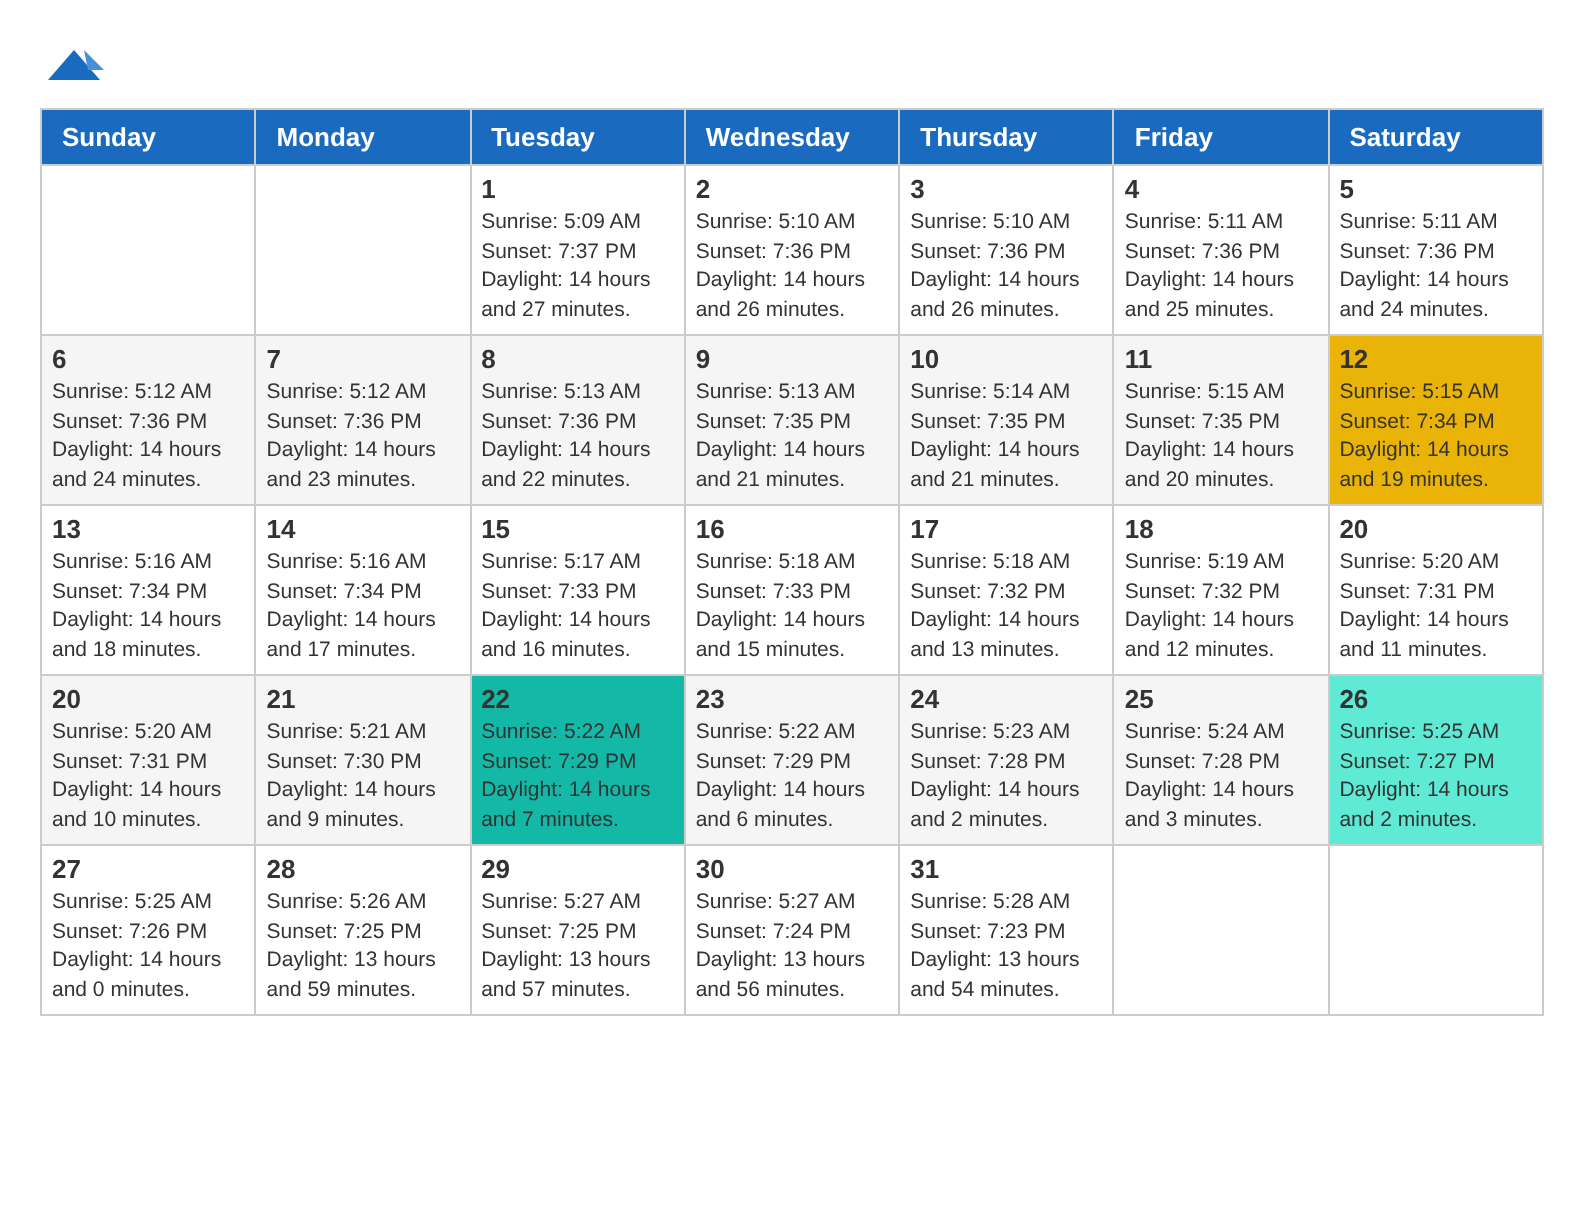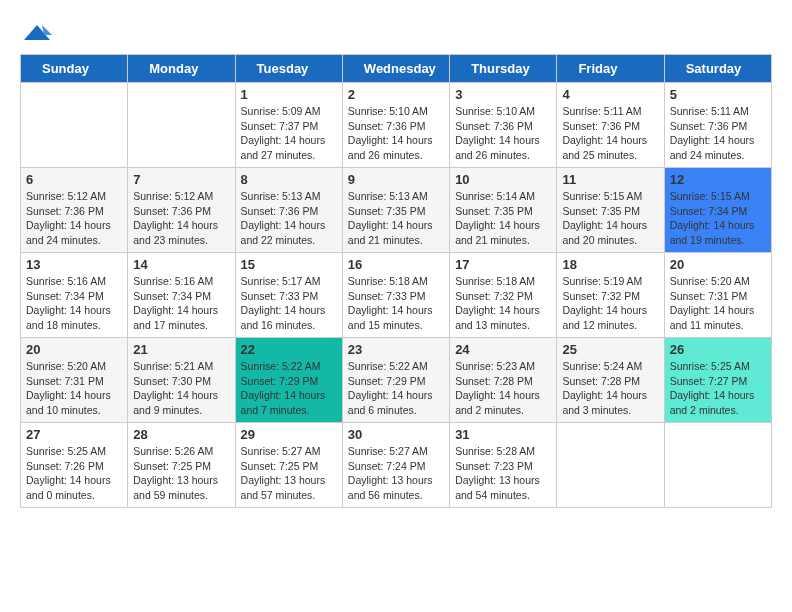--- a/index.html
+++ b/index.html
@@ -49,21 +49,21 @@
     }
     .calendar-table {
       width: 100%;
       border-collapse: collapse;
       table-layout: fixed;
     }
     .calendar-table th {
       background-color: #1a6bbf;
       color: #fff;
       text-align: left;
-      padding: 6px 21px;
+      padding: 6px 10px;
       font-size: 13px;
       border: 1px solid #ccc;
     }
     .calendar-table td {
       border: 1px solid #ccc;
       vertical-align: top;
       padding: 4px 5px;
       font-size: 10.5px;
       color: #333;
       background: #fff;
@@ -162,21 +162,21 @@
           <div class="day-info"><span>Sunrise: 5:13 AM</span><br><span>Sunset: 7:35 PM</span><br><span>Daylight: 14 hours and 21 minutes.</span></div>
         </td>
         <td style="background-color: rgb(245, 245, 245);">
           <span class="day-number">10</span>
           <div class="day-info"><span>Sunrise: 5:14 AM</span><br><span>Sunset: 7:35 PM</span><br><span>Daylight: 14 hours and 21 minutes.</span></div>
         </td>
         <td style="background-color: rgb(245, 245, 245);">
           <span class="day-number">11</span>
           <div class="day-info"><span>Sunrise: 5:15 AM</span><br><span>Sunset: 7:35 PM</span><br><span>Daylight: 14 hours and 20 minutes.</span></div>
         </td>
-        <td style="background-color: #3b82f6;">
+        <td style="background-color: #eab308;">
           <span class="day-number">12</span>
           <div class="day-info"><span>Sunrise: 5:15 AM</span><br><span>Sunset: 7:34 PM</span><br><span>Daylight: 14 hours and 19 minutes.</span></div>
         </td>
       </tr>
       <tr>
         <td>
           <span class="day-number">13</span>
           <div class="day-info"><span>Sunrise: 5:16 AM</span><br><span>Sunset: 7:34 PM</span><br><span>Daylight: 14 hours and 18 minutes.</span></div>
         </td>
         <td>

